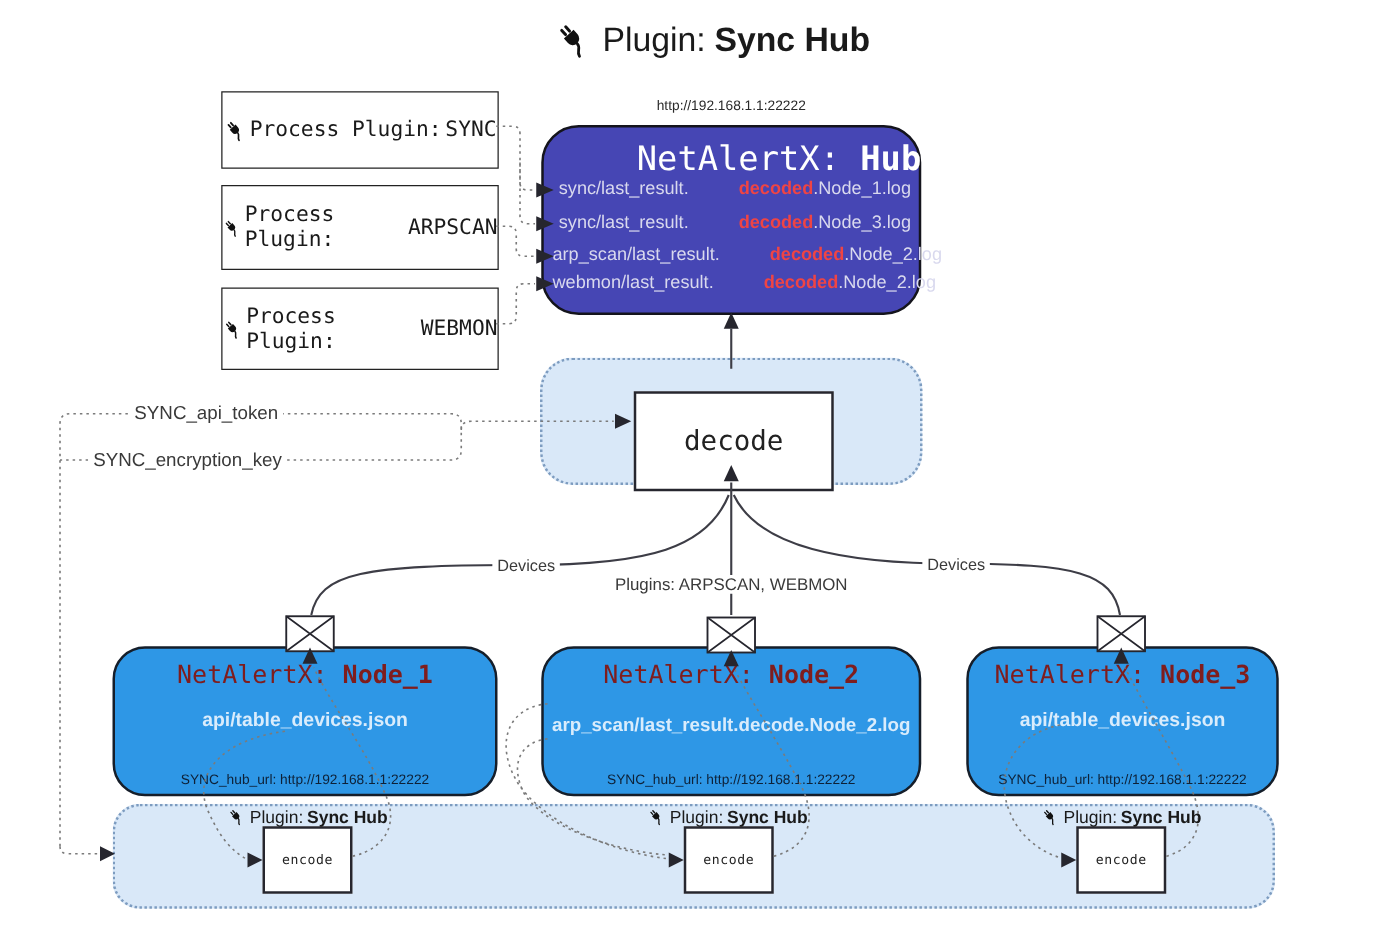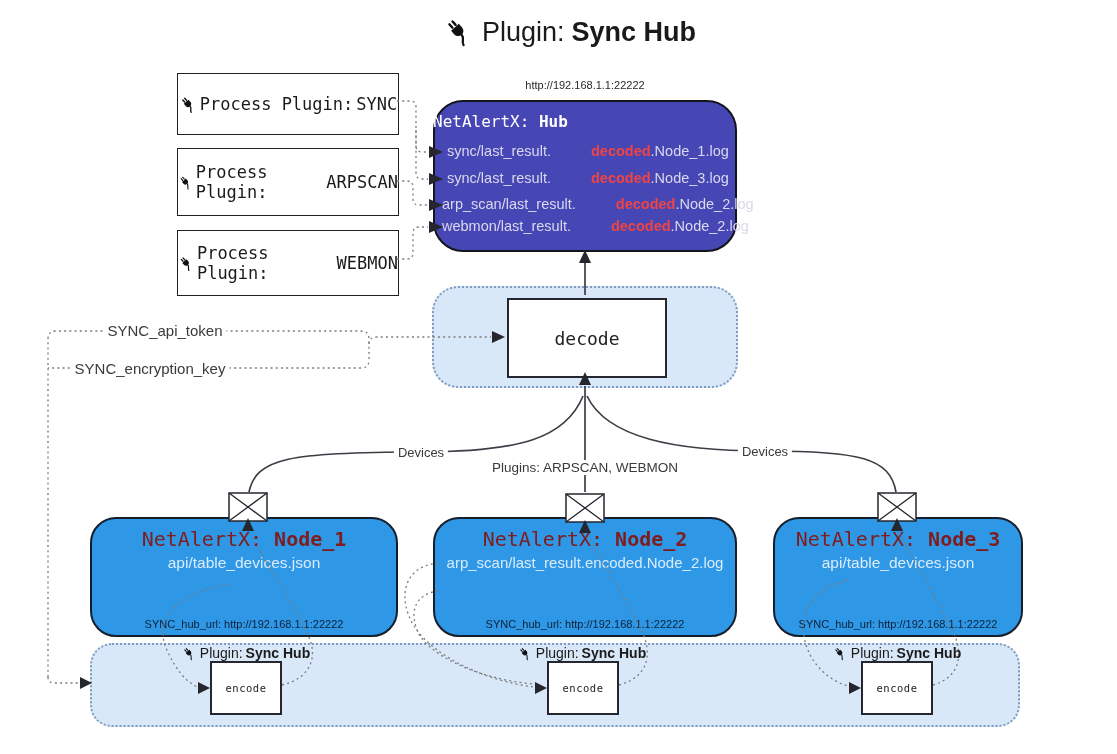--- a/index.html
+++ b/index.html
@@ -19,44 +19,44 @@
         display:flex;flex-direction:row;align-items:center;justify-content:center;
         font-family:"DejaVu Sans Mono",monospace;font-size:17px;color:#1a1a1a;gap:3px;}
   .pbox .l1{display:flex;align-items:center;gap:2px;}
   .pbox .picon{width:19px;height:19px;}
 
   
   .hub{position:absolute;left:433px;top:100px;width:304px;height:152px;box-sizing:border-box;
        background:#4646b4;border:2px solid #14141c;border-radius:30px;}
   .hub-url{position:absolute;left:585px;top:79px;transform:translateX(-50%);
            font-size:11px;color:#2a2a2a;white-space:nowrap;}
-  .hub-title{position:absolute;left:433px;top:112px;width:304px;text-align:left;
-             font-family:"DejaVu Sans Mono",monospace;font-size:16px;color:#ffffff;white-space:nowrap;}
+  .hub-title{position:absolute;left:433px;top:112px;width:304px;text-align:right;
+             font-family:"DejaVu Sans Mono",monospace;font-size:27px;color:#ffffff;white-space:nowrap;}
   .hub-log{position:absolute;left:447px;font-size:14.5px;color:#d9d9ee;white-space:nowrap;}
   .hub-log b{color:#ef4444;margin-left:40px;}
 
   
   .panel{position:absolute;box-sizing:border-box;background:#d9e8f8;border:2px dotted #7d9cc0;}
   .dec-panel{left:432px;top:286px;width:306px;height:102px;border-radius:26px;}
   .proc-box{position:absolute;box-sizing:border-box;background:#fff;border:2px solid #26262e;
             display:flex;align-items:center;justify-content:center;
             font-family:"DejaVu Sans Mono",monospace;color:#222;}
-  .decode-box{left:507px;top:298px;width:160px;height:80px;font-size:18px;}
+  .decode-box{left:507px;top:313px;width:160px;height:80px;font-size:22px;}
 
   
   .elabel{position:absolute;transform:translateX(-50%);background:#ffffff;padding:0 4px;
           white-space:nowrap;z-index:6;color:#3a3a3a;}
 
   
   .node{position:absolute;top:517px;height:120px;box-sizing:border-box;background:#2e97e6;
         border:2px solid #151e2a;border-radius:26px;}
   .node-title{position:absolute;top:527px;text-align:center;white-space:nowrap;
               font-family:"DejaVu Sans Mono",monospace;font-size:20px;color:#7f1d1d;}
   .node-files{position:absolute;top:554px;height:52px;display:flex;flex-direction:column;
-              align-items:center;justify-content:flex-start;gap:7px;}
+              align-items:center;justify-content:center;gap:7px;font-weight:bold;}
   .node-file{font-size:15.5px;color:#d9ecfc;white-space:nowrap;}
   .node-url{position:absolute;top:618px;text-align:center;font-size:11px;color:#0e2137;white-space:nowrap;}
 
   
   .enc-panel{left:90px;top:643px;width:930px;height:84px;border-radius:22px;}
   .badge{position:absolute;top:645px;transform:translateX(-50%);display:flex;align-items:center;
          gap:3px;font-size:14px;color:#1a1a1a;white-space:nowrap;z-index:6;}
   .badge .bicon{width:15px;height:15px;}
   .encode-box{top:661px;width:72px;height:54px;font-size:10.5px;letter-spacing:0.5px;}
 
@@ -140,21 +140,21 @@
 <div class="node-title" style="left:90px;width:308px;"><span>NetAlertX: </span><b>Node_1</b></div>
 <div class="node-files" style="left:90px;width:308px;">
   <span class="node-file">api/table_devices.json</span>
   <span class="node-file"></span>
 </div>
 <div class="node-url" style="left:90px;width:308px;">SYNC_hub_url: http://192.168.1.1:22222</div>
 
 <div class="node" style="left:433px;width:304px;"></div>
 <div class="node-title" style="left:433px;width:304px;"><span>NetAlertX: </span><b>Node_2</b></div>
 <div class="node-files" style="left:433px;width:304px;">
-  <span class="node-file" style="font-size:15px;">arp_scan/last_result.encoded.Node_2.log</span>
+  <span class="node-file" style="font-size:15px;">arp_scan/last_result.decode.Node_2.log</span>
 </div>
 <div class="node-url" style="left:433px;width:304px;">SYNC_hub_url: http://192.168.1.1:22222</div>
 
 <div class="node" style="left:773px;width:250px;"></div>
 <div class="node-title" style="left:773px;width:250px;"><span>NetAlertX: </span><b>Node_3</b></div>
 <div class="node-files" style="left:773px;width:250px;">
   <span class="node-file">api/table_devices.json</span>
   <span class="node-file"></span>
 </div>
 <div class="node-url" style="left:773px;width:250px;">SYNC_hub_url: http://192.168.1.1:22222</div>

